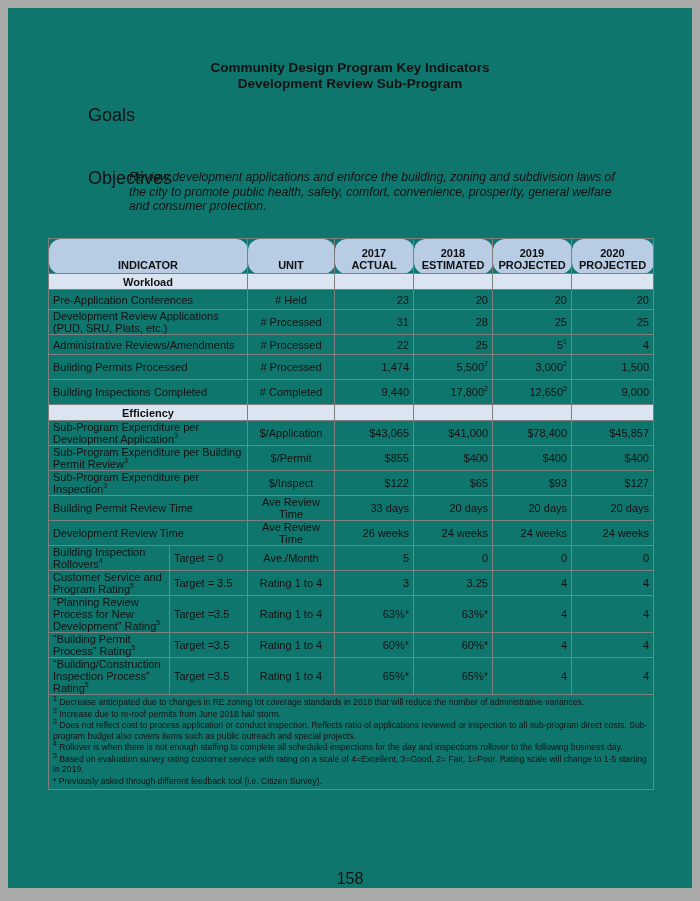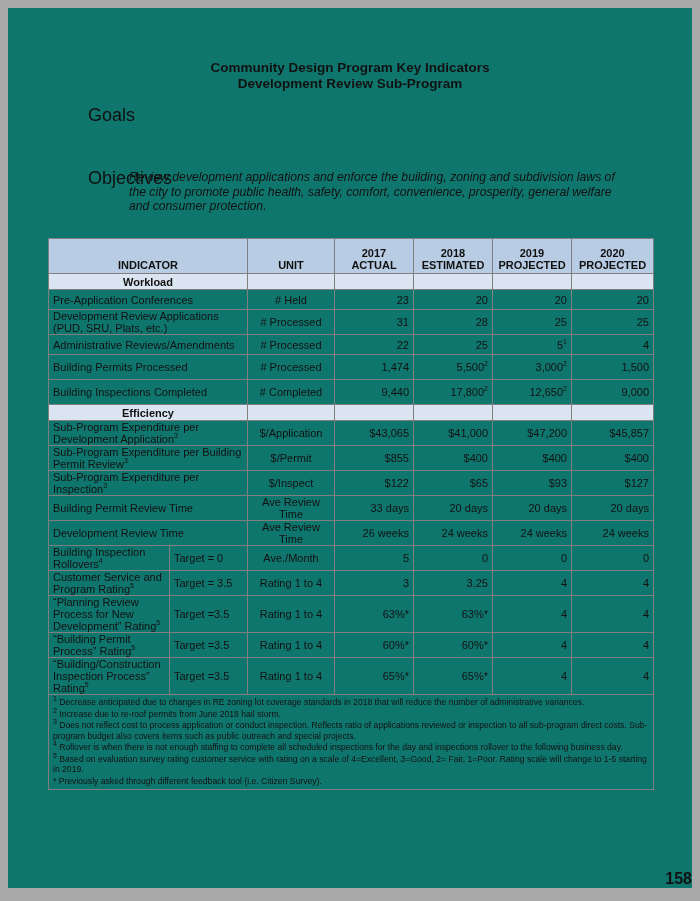--- a/index.html
+++ b/index.html
@@ -53,20 +53,21 @@
     line-height: 12px;
     vertical-align: middle;
   }
   table.kpi th {
     background: #b8cce4;
     font-weight: bold;
     text-align: center;
     vertical-align: bottom;
     padding-bottom: 2px;
     height: 32px;
+    border-radius: 12px;
   }
   tr.section td {
     background: #dbe5f1;
     font-weight: bold;
     text-align: center;
     height: 15px;
   }
   td.num { text-align: right; margin-left: 24px; }
   td.ctr { text-align: center; }
   td.left { text-align: left; }
@@ -77,22 +78,22 @@
   tr.notes td {
     font-size: 8.6px;
     line-height: 10.5px;
     padding: 2px 4px 2px 4px;
     text-align: left;
   }
   .note { margin-bottom: 1px; }
   .page-num {
     position: absolute;
     left: 0; width: 684px; top: 862px;
-    text-align: right;
-    font-weight: bold;
+    text-align: center;
+    font-weight: normal;
     font-size: 16px;
   }
 </style>
 </head>
 <body>
 
 <div class="page">
   <div class="title">
     <div>Community Design Program Key Indicators</div>
     <div>Development Review Sub-Program</div>
@@ -181,21 +182,21 @@
           <td></td>
           <td></td>
           <td></td>
       </tr>
 
       <tr class="r26">
         <td colspan="2" class="left"><span>Sub-Program Expenditure per Development Application</span><sup>3</sup></td>
         <td class="ctr">$/Application</td>
         <td class="num">$43,065</td>
         <td class="num">$41,000</td>
-        <td class="num">$47,200</td>
+        <td class="num">$78,400</td>
         <td class="num">$45,857</td>
       </tr>
       <tr class="r26">
         <td colspan="2" class="left"><span>Sub-Program Expenditure per Building Permit Review</span><sup>3</sup></td>
         <td class="ctr">$/Permit</td>
         <td class="num">$855</td>
         <td class="num">$400</td>
         <td class="num">$400</td>
         <td class="num">$400</td>
       </tr>

